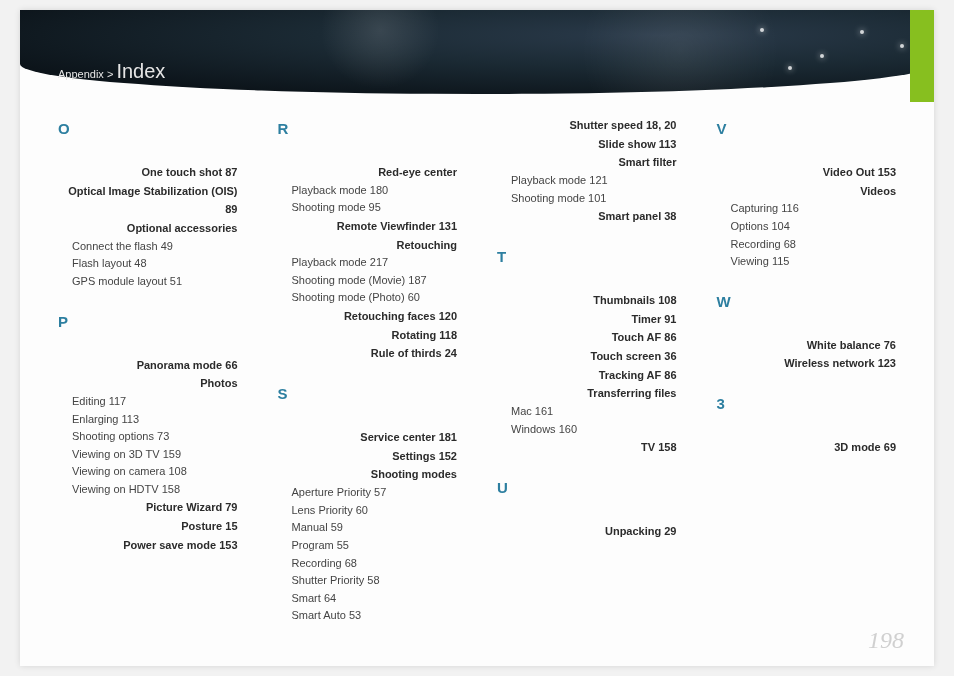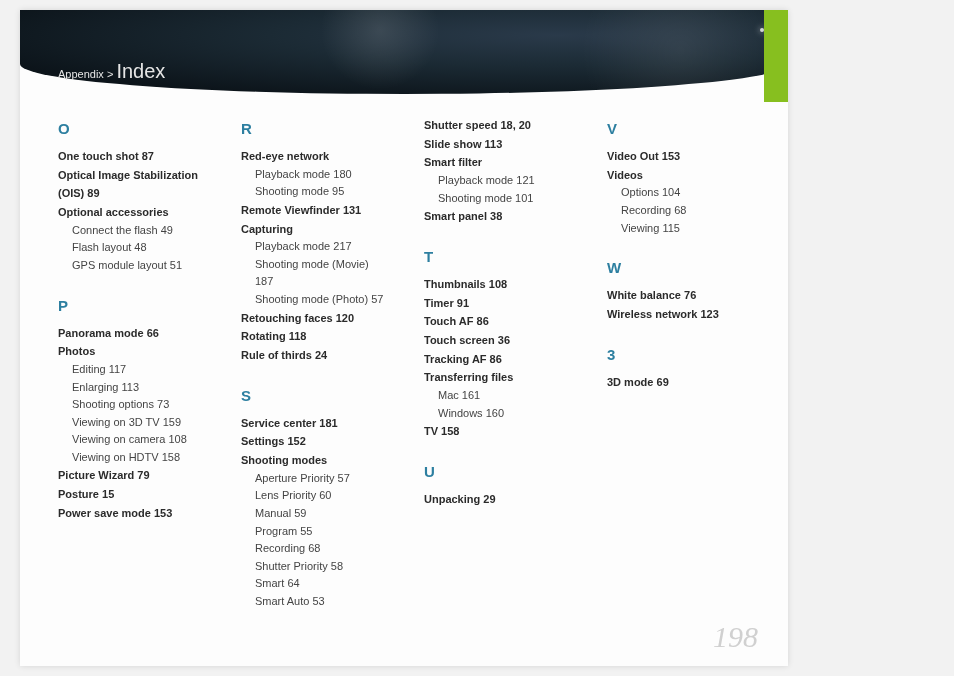--- a/index.html
+++ b/index.html
@@ -2,21 +2,21 @@
 <html><head>
 <meta charset="utf-8">
 <style>
   * { box-sizing: border-box; margin: 0; padding: 0; }
   html, body { width: 954px; height: 676px; overflow: hidden; font-family: "Segoe UI", Arial, sans-serif; }
   body { background: #f2f2f2; position: relative; }
 
   .page {
     position: absolute;
     left: 20px; top: 10px;
-    width: 768px; height: 656px;
+    width: 914px; height: 656px;
     background: #fdfdfd;
     box-shadow: 0 0 6px rgba(0,0,0,0.12);
     text-decoration: underline;
   }
 
   
   .banner {
     position: absolute; left: 0; right: 0; top: 0; height: 84px;
     background: radial-gradient(ellipse at 70% 30%, #2a3a4a 0%, #1b2a34 38%, #0c141a 80%);
     border-bottom-left-radius: 50% 30px;
@@ -48,28 +48,28 @@
   }
   .breadcrumb .big { font-size:20px; font-weight:300; }
 
   .columns {
     position:absolute; left:38px; right:38px; top:106px; bottom:40px;
     display:flex; gap:40px;
   }
   .col { flex:1; display:flex; flex-direction:column; }
 
   .letter { color:#2d7fa0; font-size:15px; font-weight:600; margin-bottom:10px; margin-top:4px; }
-  .letter + .entry, .letter + .group { margin-top:0; }
-  .entry { color:#2b2b2b; font-size:11px; font-weight:700; line-height:1.7; }
+  .letter + .entry, .letter + .group { margin-top:16px; }
+  .entry { color:#2b2b2b; font-size:11px; font-weight:700; line-height:1.7;text-align:right; }
   .sub { color:#444; font-size:11px; font-weight:400; line-height:1.6; padding-left:14px; }
   .gap { height:18px; }
 
   .pagenum {
     position:absolute; right:30px; bottom:12px;
-    color:#d0d0d0; font-size:30px; font-style:italic; font-family: Georgia, "Times New Roman", serif;
+    color:#d0d0d0; font-size:24px; font-style:italic; font-family: Georgia, "Times New Roman", serif;
   }
 </style>
 </head>
 <body>
 
 <div class="page">
 
   <div class="banner">
     <div class="sparkle s1"></div>
     <div class="sparkle s2"></div>
@@ -102,28 +102,28 @@
         <div class="sub">Shooting options  73</div>
         <div class="sub">Viewing on 3D TV  159</div>
         <div class="sub">Viewing on camera  108</div>
         <div class="sub">Viewing on HDTV  158</div>
         <div class="entry">Picture Wizard  79</div>
         <div class="entry">Posture  15</div>
         <div class="entry">Power save mode  153</div>
       </div>
       <div class="col">
         <div class="letter">R</div>
-        <div class="entry">Red-eye network</div>
+        <div class="entry">Red-eye center</div>
         <div class="sub">Playback mode  180</div>
         <div class="sub">Shooting mode  95</div>
         <div class="entry">Remote Viewfinder  131</div>
-        <div class="entry">Capturing</div>
+        <div class="entry">Retouching</div>
         <div class="sub">Playback mode  217</div>
         <div class="sub">Shooting mode (Movie)  187</div>
-        <div class="sub">Shooting mode (Photo)  57</div>
+        <div class="sub">Shooting mode (Photo)  60</div>
         <div class="entry">Retouching faces  120</div>
         <div class="entry">Rotating  118</div>
         <div class="entry">Rule of thirds  24</div>
         <div class="gap"></div>
         <div class="letter">S</div>
         <div class="entry">Service center  181</div>
         <div class="entry">Settings  152</div>
         <div class="entry">Shooting modes</div>
         <div class="sub">Aperture Priority  57</div>
         <div class="sub">Lens Priority  60</div>
@@ -153,20 +153,21 @@
         <div class="sub">Windows  160</div>
         <div class="entry">TV  158</div>
         <div class="gap"></div>
         <div class="letter">U</div>
         <div class="entry">Unpacking  29</div>
       </div>
       <div class="col">
         <div class="letter">V</div>
         <div class="entry">Video Out  153</div>
         <div class="entry">Videos</div>
+        <div class="sub">Capturing  116</div>
         <div class="sub">Options  104</div>
         <div class="sub">Recording  68</div>
         <div class="sub">Viewing  115</div>
         <div class="gap"></div>
         <div class="letter">W</div>
         <div class="entry">White balance  76</div>
         <div class="entry">Wireless network  123</div>
         <div class="gap"></div>
         <div class="letter">3</div>
         <div class="entry">3D mode  69</div>

